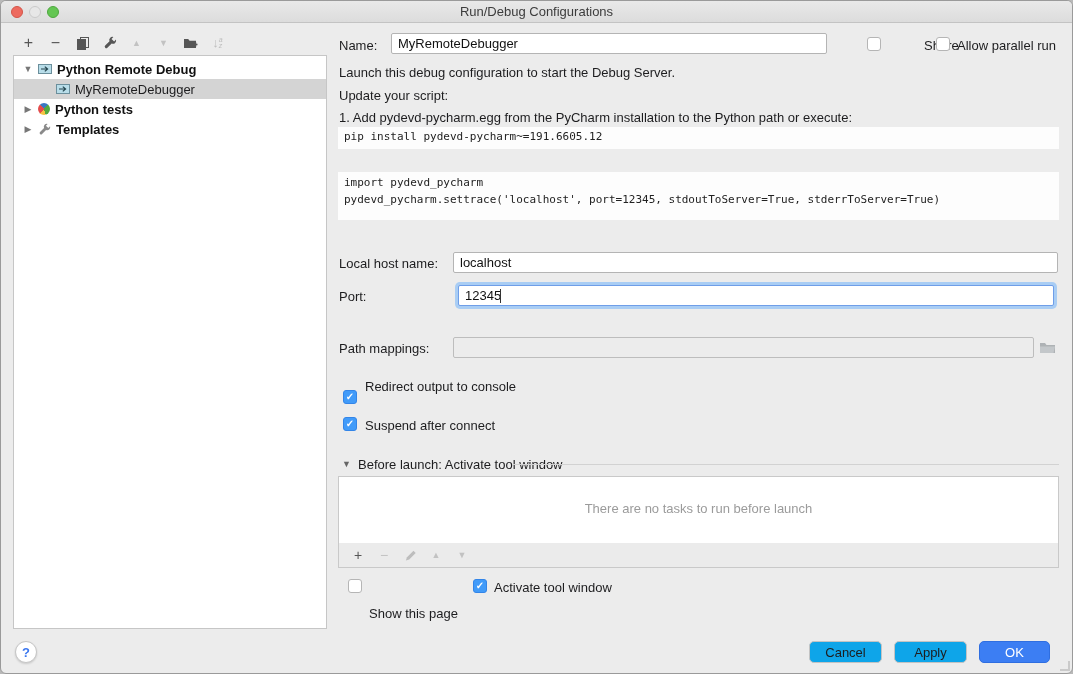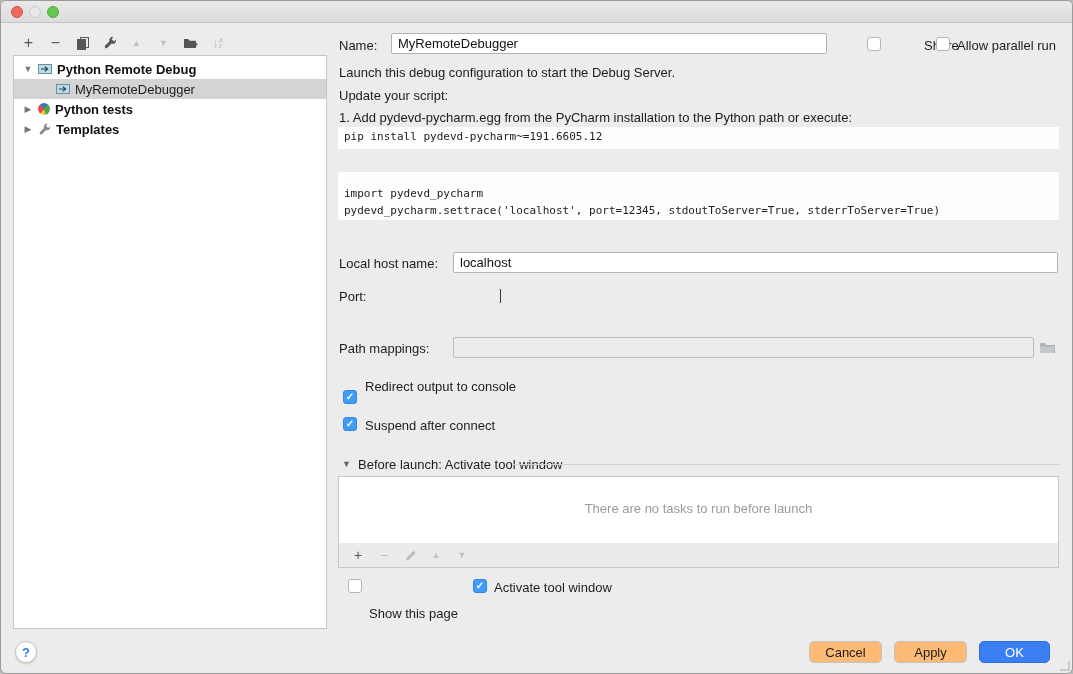--- a/index.html
+++ b/index.html
@@ -60,37 +60,38 @@
   
   .bl-line { position:absolute; height:1px; background:#d2d2d2; }
   .tasks { position:absolute; background:#ffffff; border:1px solid #c9c9c9; }
   .tasks .empty { position:absolute; top:24px; left:0; right:0; text-align:center; color:#9b9b9b; }
   .tasksbar { position:absolute; background:#ebebeb; border:1px solid #c9c9c9; border-top:none; display:flex; align-items:center; padding-left:6px; }
   .tasksbar .tbtn { width:26px; height:20px; font-size:14px; }
   
   .help { position:absolute; left:14px; top:640px; width:22px; height:22px; border-radius:50%;
           background:#fff; border:1px solid #c6c6c6; box-shadow:0 1px 2px rgba(0,0,0,.15);
           color:#3b77f0; font-size:13px; font-weight:bold; display:flex; align-items:center; justify-content:center; }
-  .btn { position:absolute; top:640px; height:22px; border-radius:5px; background:#fdba74;
+  .btn { position:absolute; top:640px; height:22px; border-radius:5px; background:#0ea5e9;
          border:1px solid #c3c3c3; font-size:13px; color:#1d1d1f;
          display:flex; align-items:center; justify-content:center; }
   .btn.primary { background:#3c7ef3; border-color:#2f6ee0; color:#ffffff; }
   .grip { position:absolute; right:2px; bottom:2px; width:10px; height:10px;
           border-right:2px solid #bdbdbd; border-bottom:2px solid #bdbdbd; opacity:.7; }
   svg { display:block; }
 </style>
 </head>
 <body>
 
 <div class="window">
 
   <div class="titlebar">
     <span class="tl red"></span>
     <span class="tl gray"></span>
     <span class="tl green"></span>
+    <div class="title">Run/Debug Configurations</div>
   </div>
 
   <div class="tree-toolbar">
     <div class="tbtn">
         <span>+</span>
       </div>
     <div class="tbtn">
         <span>−</span>
       </div>
     <div class="tbtn">
@@ -170,28 +171,29 @@
   <input class="fld abs" style="left: 390px; top: 32px; width: 436px;" value="MyRemoteDebugger">
   <span class="cb" style="left:866px; top:36px;"></span>
   <div class="abs lbl" style="left:887px; top:37px;margin-left:36px;">Share</div>
   <span class="cb" style="left:935px; top:36px;"></span>
   <div class="abs lbl" style="left:956px; top:37px;">Allow parallel run</div>
 
   <div class="abs lbl" style="left:338px; top:64px;">Launch this debug configuration to start the Debug Server.</div>
   <div class="abs lbl" style="left:338px; top:87px;">Update your script:</div>
   <div class="abs lbl" style="left:338px; top:109px;">1. Add pydevd-pycharm.egg from the PyCharm installation to the Python path or execute:</div>
   <div class="abs codebar" style="left:337px; top:126px; width:721px; height:22px; padding:3px 6px;">pip install pydevd-pycharm~=191.6605.12</div>
-  <div class="abs codebar" style="left:337px; top:171px; width:721px; height:48px; padding:13px 6px; line-height:17px;">
+  <div class="abs codebar" style="left:337px; top:171px; width:721px; height:48px; padding:2px 6px; line-height:17px;">
     <div>import pydevd_pycharm</div>
     <div>pydevd_pycharm.settrace('localhost', port=12345, stdoutToServer=True, stderrToServer=True)</div>
   </div>
 
   <div class="abs lbl" style="left:338px; top:255px;">Local host name:</div>
   <input class="fld abs" style="left: 452px; top: 251px; width: 605px;" value="localhost">
   <div class="abs lbl" style="left:338px; top:288px;">Port:</div>
+  <input class="fld abs focused" style="left: 457px; top: 284px; width: 596px;" value="12345">
   <span class="caret" style="left:499px; top:288px;"></span>
 
   <div class="abs lbl" style="left:338px; top:340px;">Path mappings:</div>
   <div class="abs pathfld" style="left:452px; top:336px; width:581px;"></div>
   <div class="abs" style="left:1038px; top:339px;">
     <svg width="17" height="14" viewBox="0 0 17 14">
         <path d="M1 3h5l1.5 2H16v8H1z" fill="#aeb2b5"></path>
         <path d="M1 6.5h15l-1.5 6.5H1z" fill="#c3c7ca"></path>
       </svg>
   </div>

